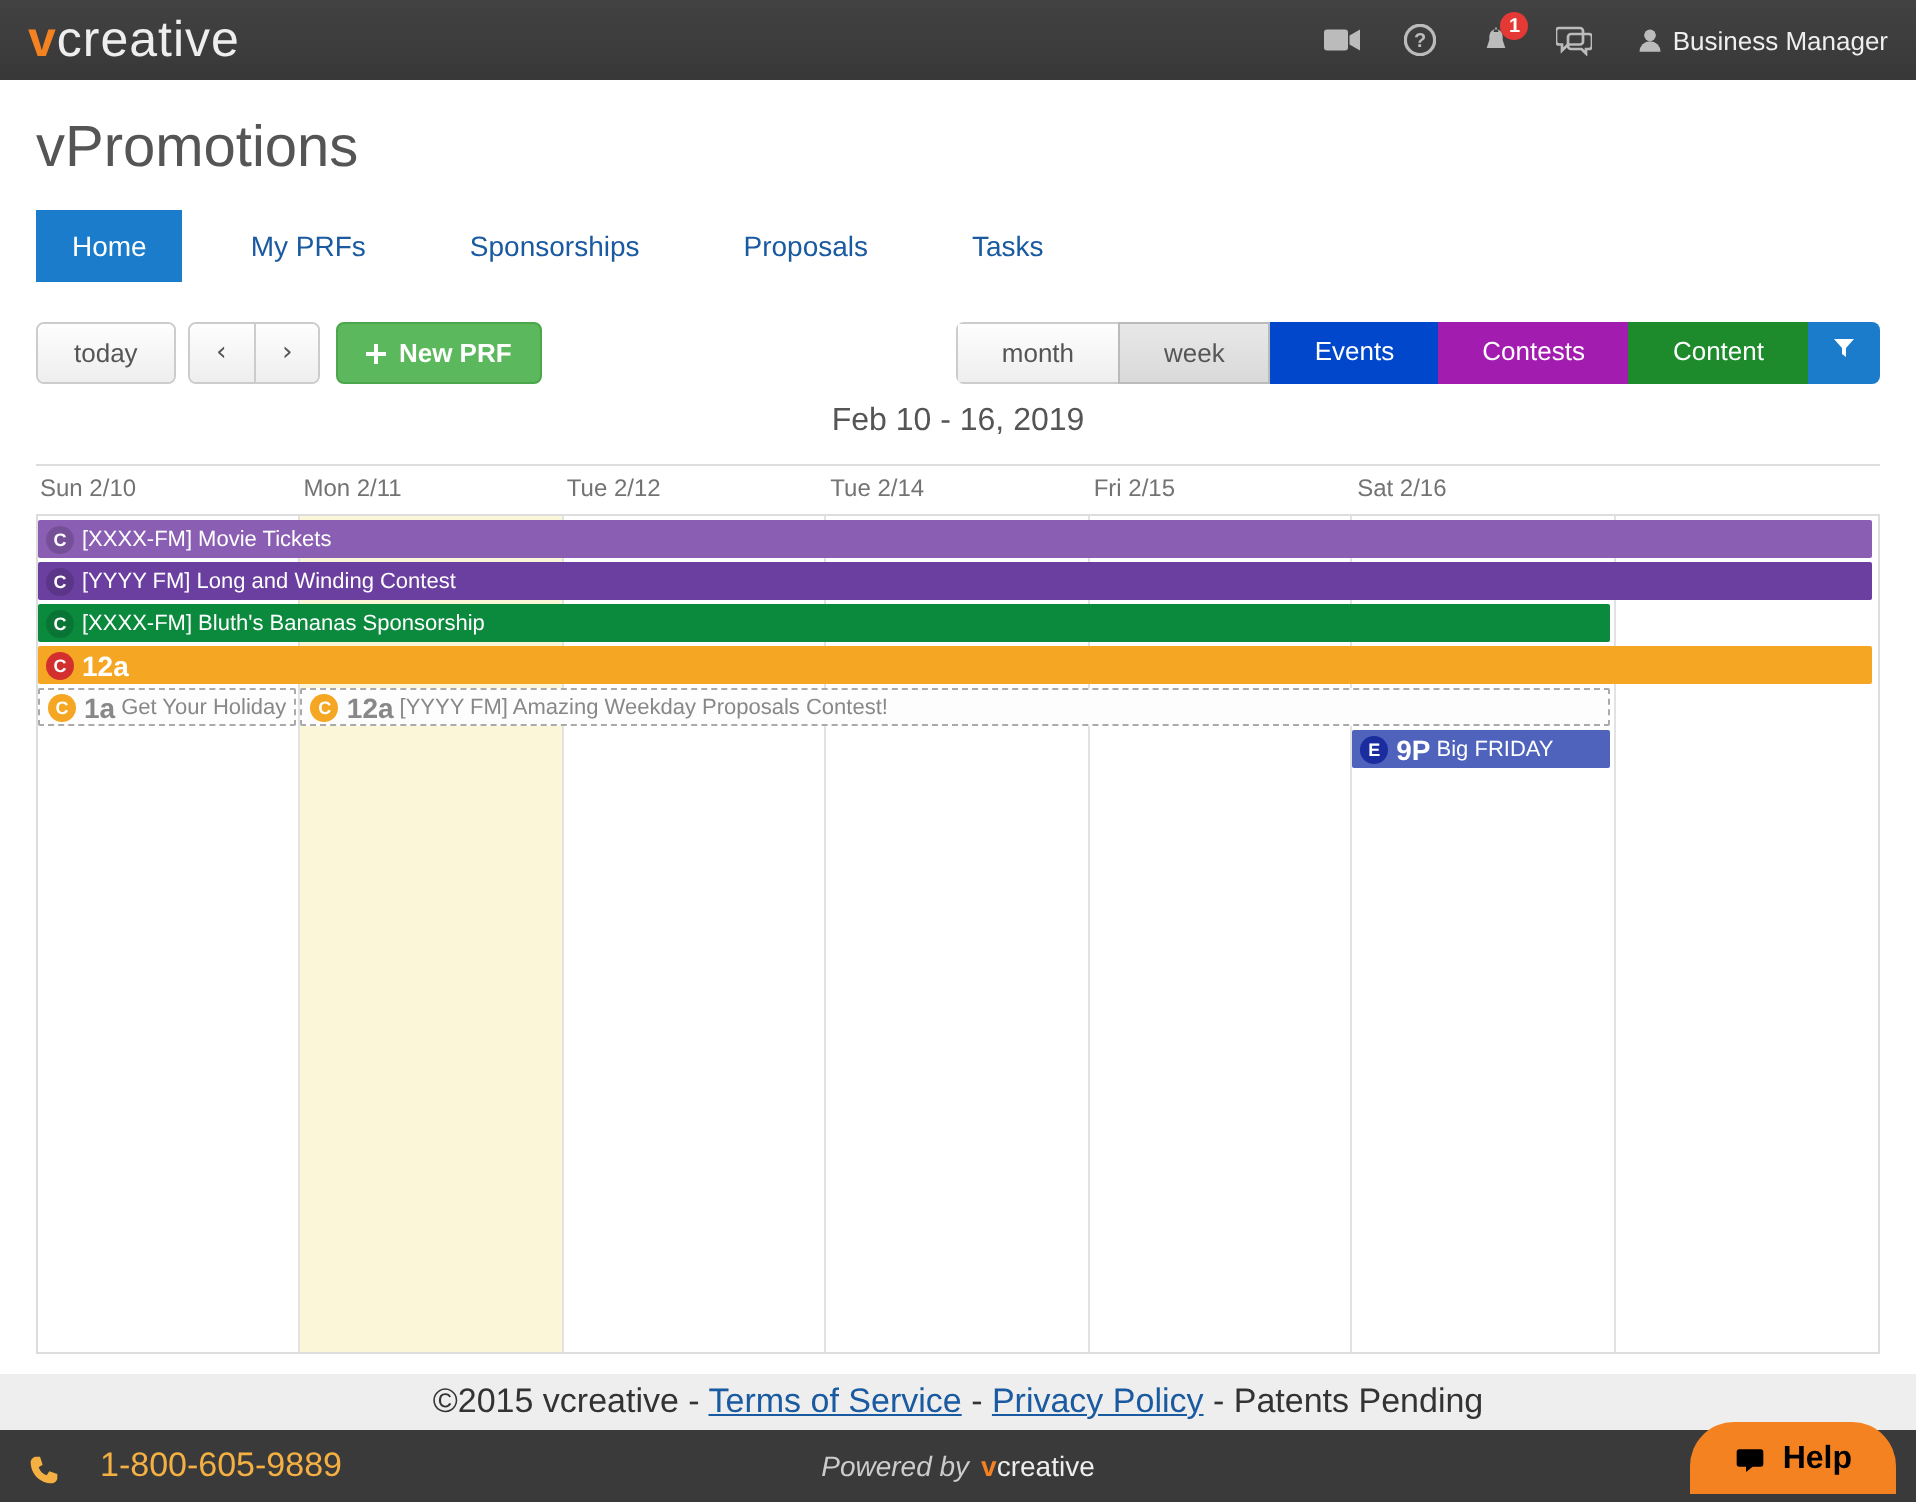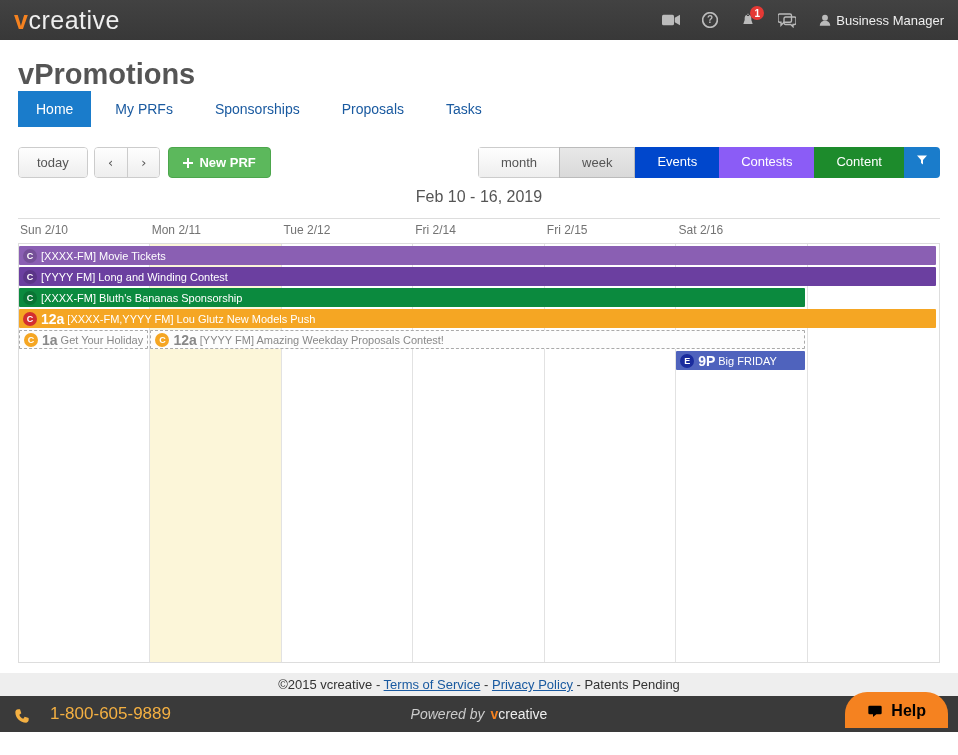--- a/index.html
+++ b/index.html
@@ -7,37 +7,37 @@
 .topbar { height: 40px; background: linear-gradient(#424242, #383838); display: flex; align-items: center; padding: 0 14px; color: #fff; }
 .logo { font-size: 25px; font-weight: 300; color: #eee; letter-spacing: .5px; }
 .logo .v { color: #f58220; font-weight: 700; }
 .top-spacer { flex: 1; }
 .top-icons { display: flex; gap: 22px; align-items: center; color: #bbb; }
 .top-icons svg { fill: #bbb; }
 .icon-btn { position: relative; cursor: pointer; display: inline-flex; }
 .notif-badge { position: absolute; top: -6px; right: -8px; background: #e53935; color: #fff; font-size: 10px; font-weight: 700; min-width: 14px; height: 14px; border-radius: 7px; display: flex; align-items: center; justify-content: center; padding: 0 3px; }
 .user-label { color: #eee; font-size: 13px; margin-left: 4px; }
 .content { padding: 18px 18px 0 18px; }
-h1 { font-size: 29px; font-weight: 700; color: #555; }
-.nav-tabs { display: flex; gap: 6px; margin-bottom: 20px; }
+h1 { font-size: 29px; font-weight: 400; color: #555; margin-bottom: 14px; }
+.nav-tabs { display: flex; gap: 16px; margin-bottom: 20px; }
 .nav-tabs .tab { padding: 10px 18px; color: #1a5aa0; cursor: pointer; font-size: 14px; }
 .nav-tabs .tab.active { background: #1a7ccb; color: #fff; }
 .toolbar { display: flex; align-items: center; margin-bottom: 10px; }
 .btn-group { display: inline-flex; border: 1px solid #ccc; border-radius: 4px; overflow: hidden; }
 .btn-group .btn { padding: 7px 18px; background: linear-gradient(#fefefe,#eee); border-right: 1px solid #ccc; cursor: pointer; color: #555; font-size: 13px; }
 .btn-group .btn:last-child { border-right: none; }
 .btn-group .btn.arrow { padding: 7px 12px; font-family: monospace; }
 .new-prf { margin-left: 8px; background: #5cb85c; color: #fff; border: 1px solid #4ca64c; border-radius: 4px; padding: 7px 14px; cursor: pointer; font-size: 13px; font-weight: 700; display: inline-flex; align-items: center; gap: 6px; }
 .toolbar-spacer { flex: 1; }
 .view-group { display: inline-flex; border-radius: 4px; overflow: hidden; }
 .view-group .vbtn { padding: 7px 22px; cursor: pointer; font-size: 13px; color: #fff; text-align: left; }
 .vbtn.month { background: linear-gradient(#fefefe,#eee); color: #555; border: 1px solid #ccc; border-right: none; }
 .vbtn.week { background: linear-gradient(#e8e8e8,#d9d9d9); color: #555; border: 1px solid #bbb; }
 .vbtn.events { background: #0047cc; }
-.vbtn.contests { background: #8b5cf6; }
+.vbtn.contests { background: #a21caf; }
 .vbtn.content { background: #1d8b2c; }
 .vbtn.filter { background: #1a7ccb; padding: 7px 12px; }
 .date-range { text-align: center; font-size: 16px; color: #555; margin: 6px 0 12px; }
 .calendar { border-top: 1px solid #ddd; position: relative; }
 .day-headers { display: grid; grid-template-columns: repeat(7, 1fr); }
 .day-headers .dh { padding: 4px 2px 6px; font-size: 12px; color: #737373; }
 .week-body { position: relative; height: 420px; border: 1px solid #ddd; }
 .day-cols { position: absolute; inset: 0; display: grid; grid-template-columns: repeat(7,1fr); }
 .day-cols .col { border-right: 1px solid #e2e2e2; }
 .day-cols .col:last-child { border-right: none; }
@@ -49,21 +49,21 @@
 .ev.purple { background: #8a5fb3; }
 .ev.purple2 { background: #6b3fa0; }
 .ev.green { background: #0b8a3e; }
 .ev .badge.red { background: #d32f2f; }
 .ev.orange { background: #f5a623; }
 .ev.blue { background: #4f63bd; }
 .ev.blue .badge { background: #1a2c9e; }
 .ev.dashed { background: #fdfdfd; color: #888; border: 1px dashed #aaa; }
 .ev.dashed .badge { background: #f5a623; color: #fff; }
 .footer { background: #3a3a3a; color: #ddd; margin-top: 10px; }
-.footer-top { font-size: 13px; color: #ddd; text-align: center; padding: 4px; background: #eee; color: #333; position: relative; }
+.footer-top { font-size: 17px; color: #ddd; text-align: center; padding: 4px; background: #eee; color: #333; position: relative; }
 .footer-top a { color: #1a5aa0; text-decoration: underline; }
 .footer-bottom { display: flex; align-items: center; padding: 8px 14px; position: relative; }
 .phone { color: #f4b042; font-size: 17px; font-weight: 400; display: flex; align-items: flex-end; gap: 20px; }
 .phone svg { fill: #f4b042; }
 .powered { position: absolute; left: 50%; transform: translateX(-50%); color: #ccc; font-style: italic; font-size: 14px; display: flex; align-items: center; gap: 6px; }
 .powered .v2 { color: #f58220; font-weight: 700; font-style: normal; }
 .help-btn { position: absolute; right: 10px; bottom: 4px; background: #f58220; color: #000; border-radius: 22px 22px 0 0; padding: 10px 22px 8px; font-size: 16px; font-weight: 700; cursor: pointer; display: flex; align-items: center; gap: 8px; }
 .help-btn svg { fill: #000; }
 </style>
 </head>
@@ -145,21 +145,21 @@
     </div>
   </div>
 
   <div class="date-range">Feb 10 - 16, 2019</div>
 
   <div class="calendar">
     <div class="day-headers" id="day-headers">
         <div class="dh">Sun 2/10</div>
         <div class="dh">Mon 2/11</div>
         <div class="dh">Tue 2/12</div>
-        <div class="dh">Fri 2/14</div>
+        <div class="dh">Tue 2/14</div>
         <div class="dh">Fri 2/15</div>
         <div class="dh">Sat 2/16</div>
       </div>
     <div class="week-body">
       <div class="day-cols" id="day-cols">
           <div class="col"></div>
           <div class="col current"></div>
           <div class="col"></div>
           <div class="col"></div>
           <div class="col"></div>
@@ -175,21 +175,20 @@
             <span class="badge">C</span>
             <span>[YYYY FM] Long and Winding Contest</span>
           </div>
           <div class="ev green" style="top: 44px; left: 0%; width: 85.4143%; height: 19px;">
             <span class="badge">C</span>
             <span>[XXXX-FM] Bluth's Bananas Sponsorship</span>
           </div>
           <div class="ev orange" style="top: 65px; left: 0%; width: 99.7%; height: 19px;">
             <span class="badge red">C</span>
             <span class="time">12a</span>
-            <span>[XXXX-FM,YYYY FM] Lou Glutz New Models Push</span>
           </div>
           <div class="ev dashed" style="top: 86px; left: 0%; width: 13.9857%; height: 19px;">
             <span class="badge">C</span>
             <span class="time">1a</span>
             <span>Get Your Holiday</span>
           </div>
           <div class="ev dashed" style="top: 86px; left: 14.2857%; width: 71.1286%; height: 19px;">
             <span class="badge">C</span>
             <span class="time">12a</span>
             <span>[YYYY FM] Amazing Weekday Proposals Contest!</span>

